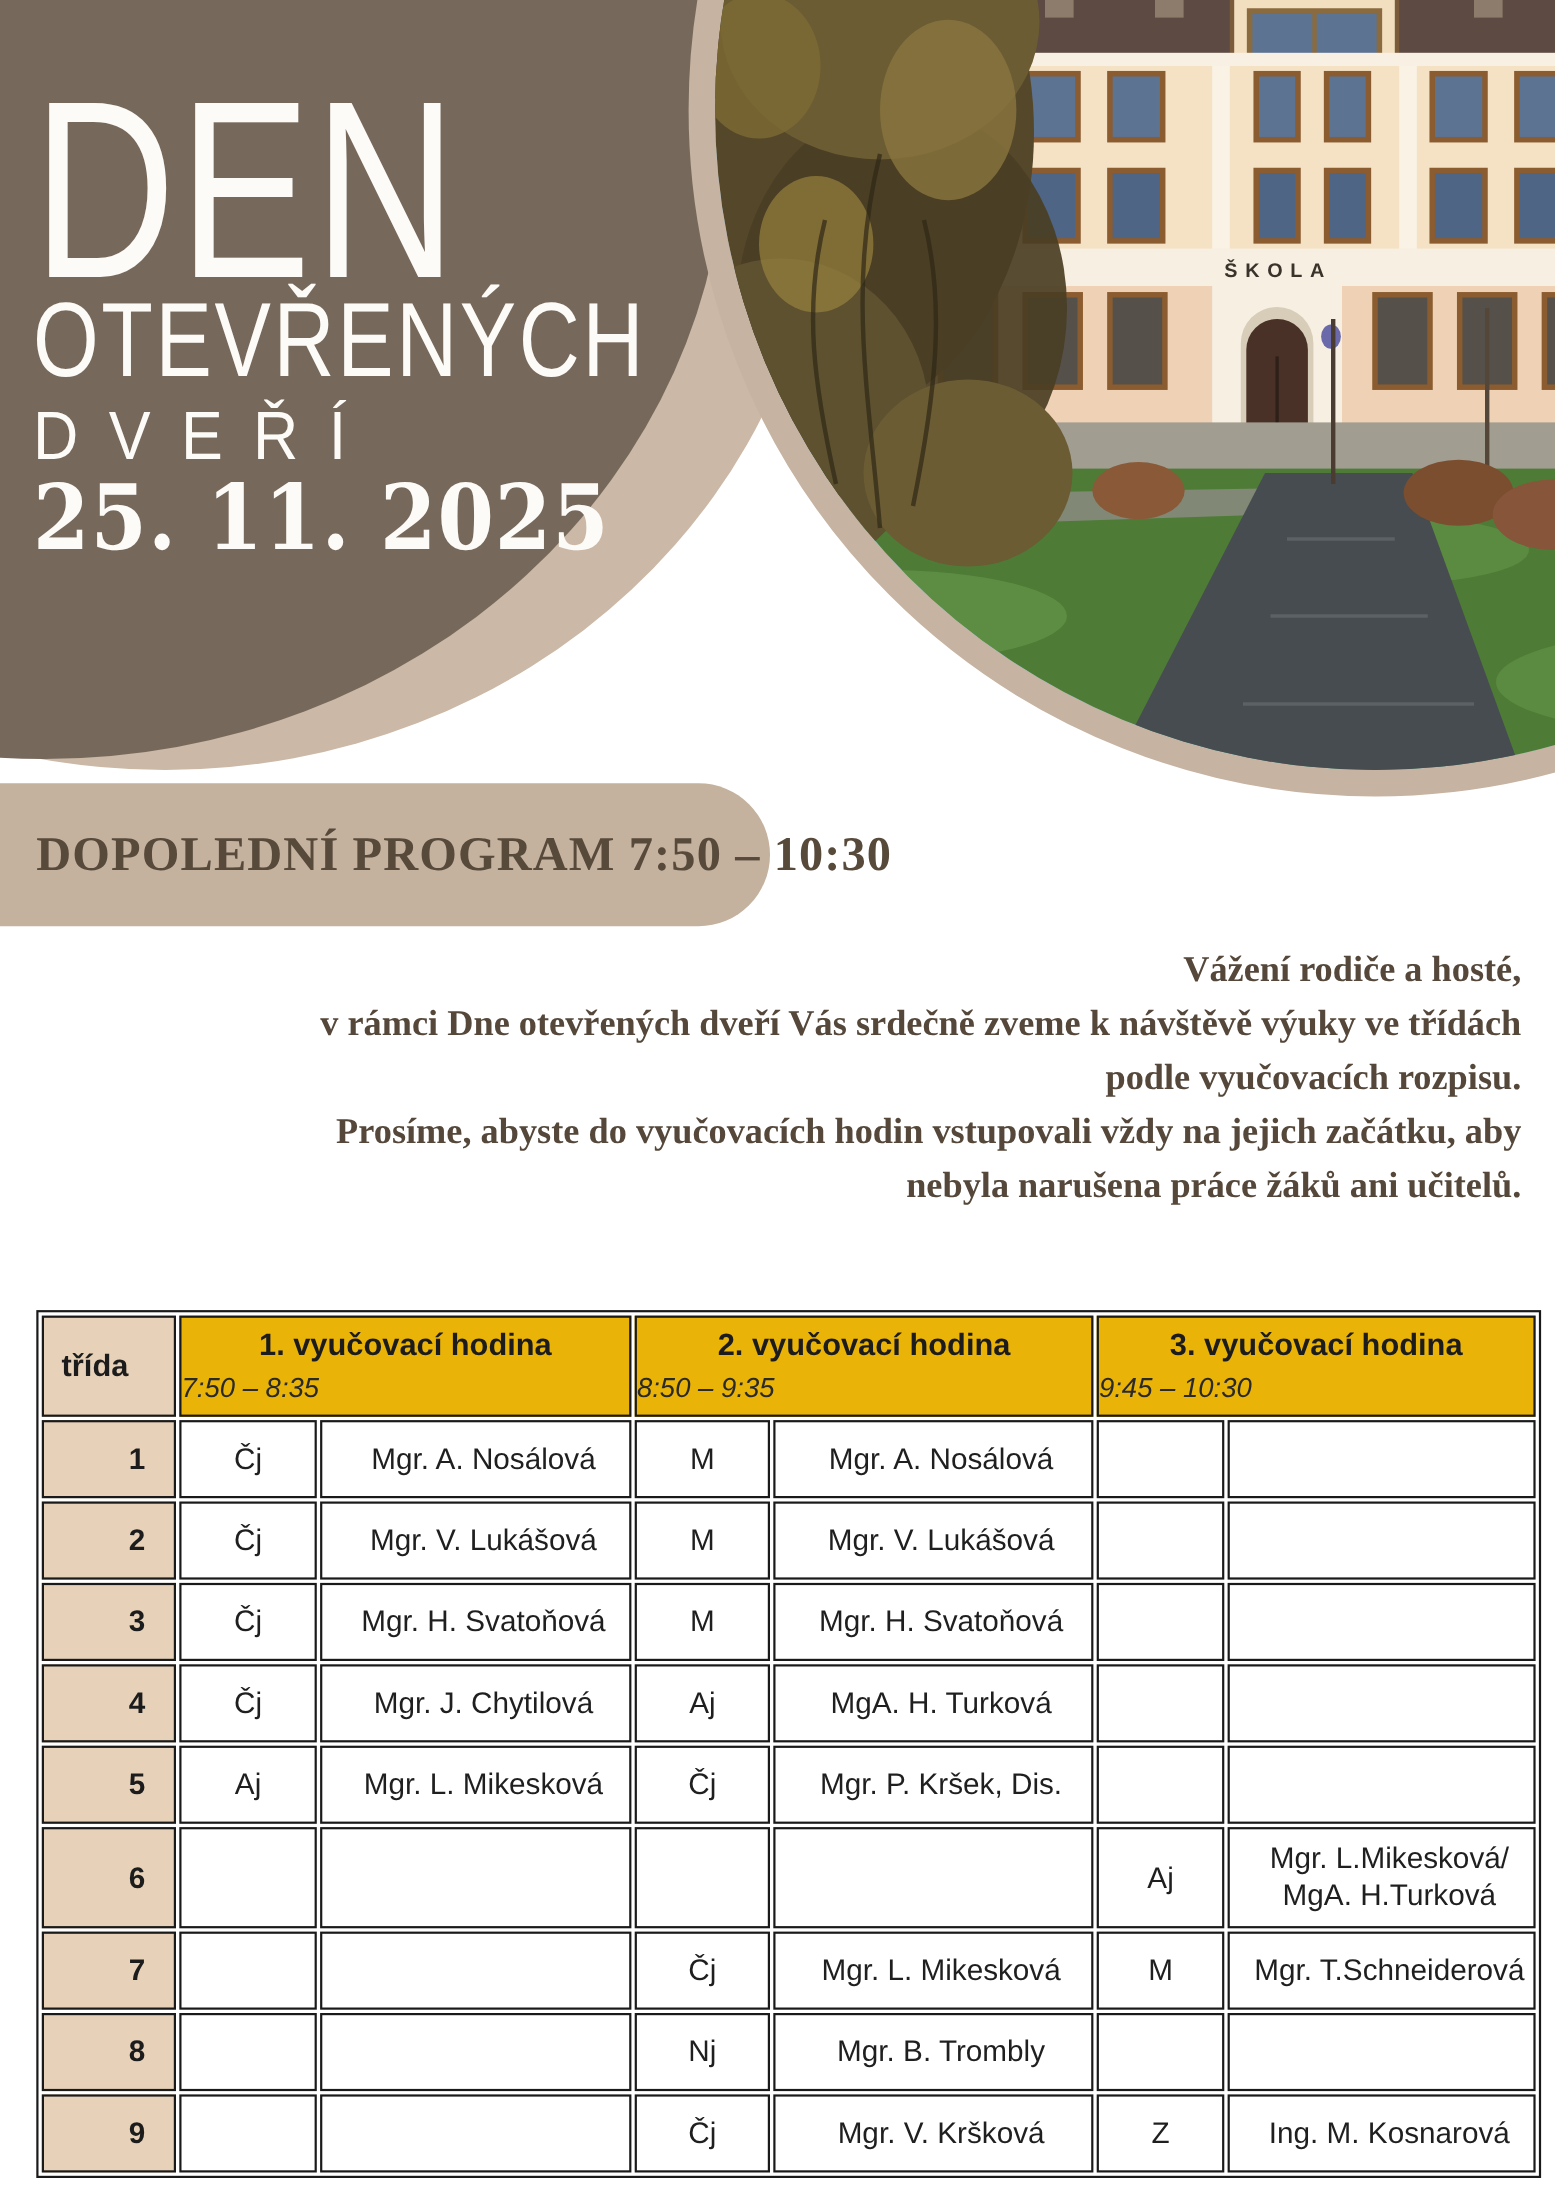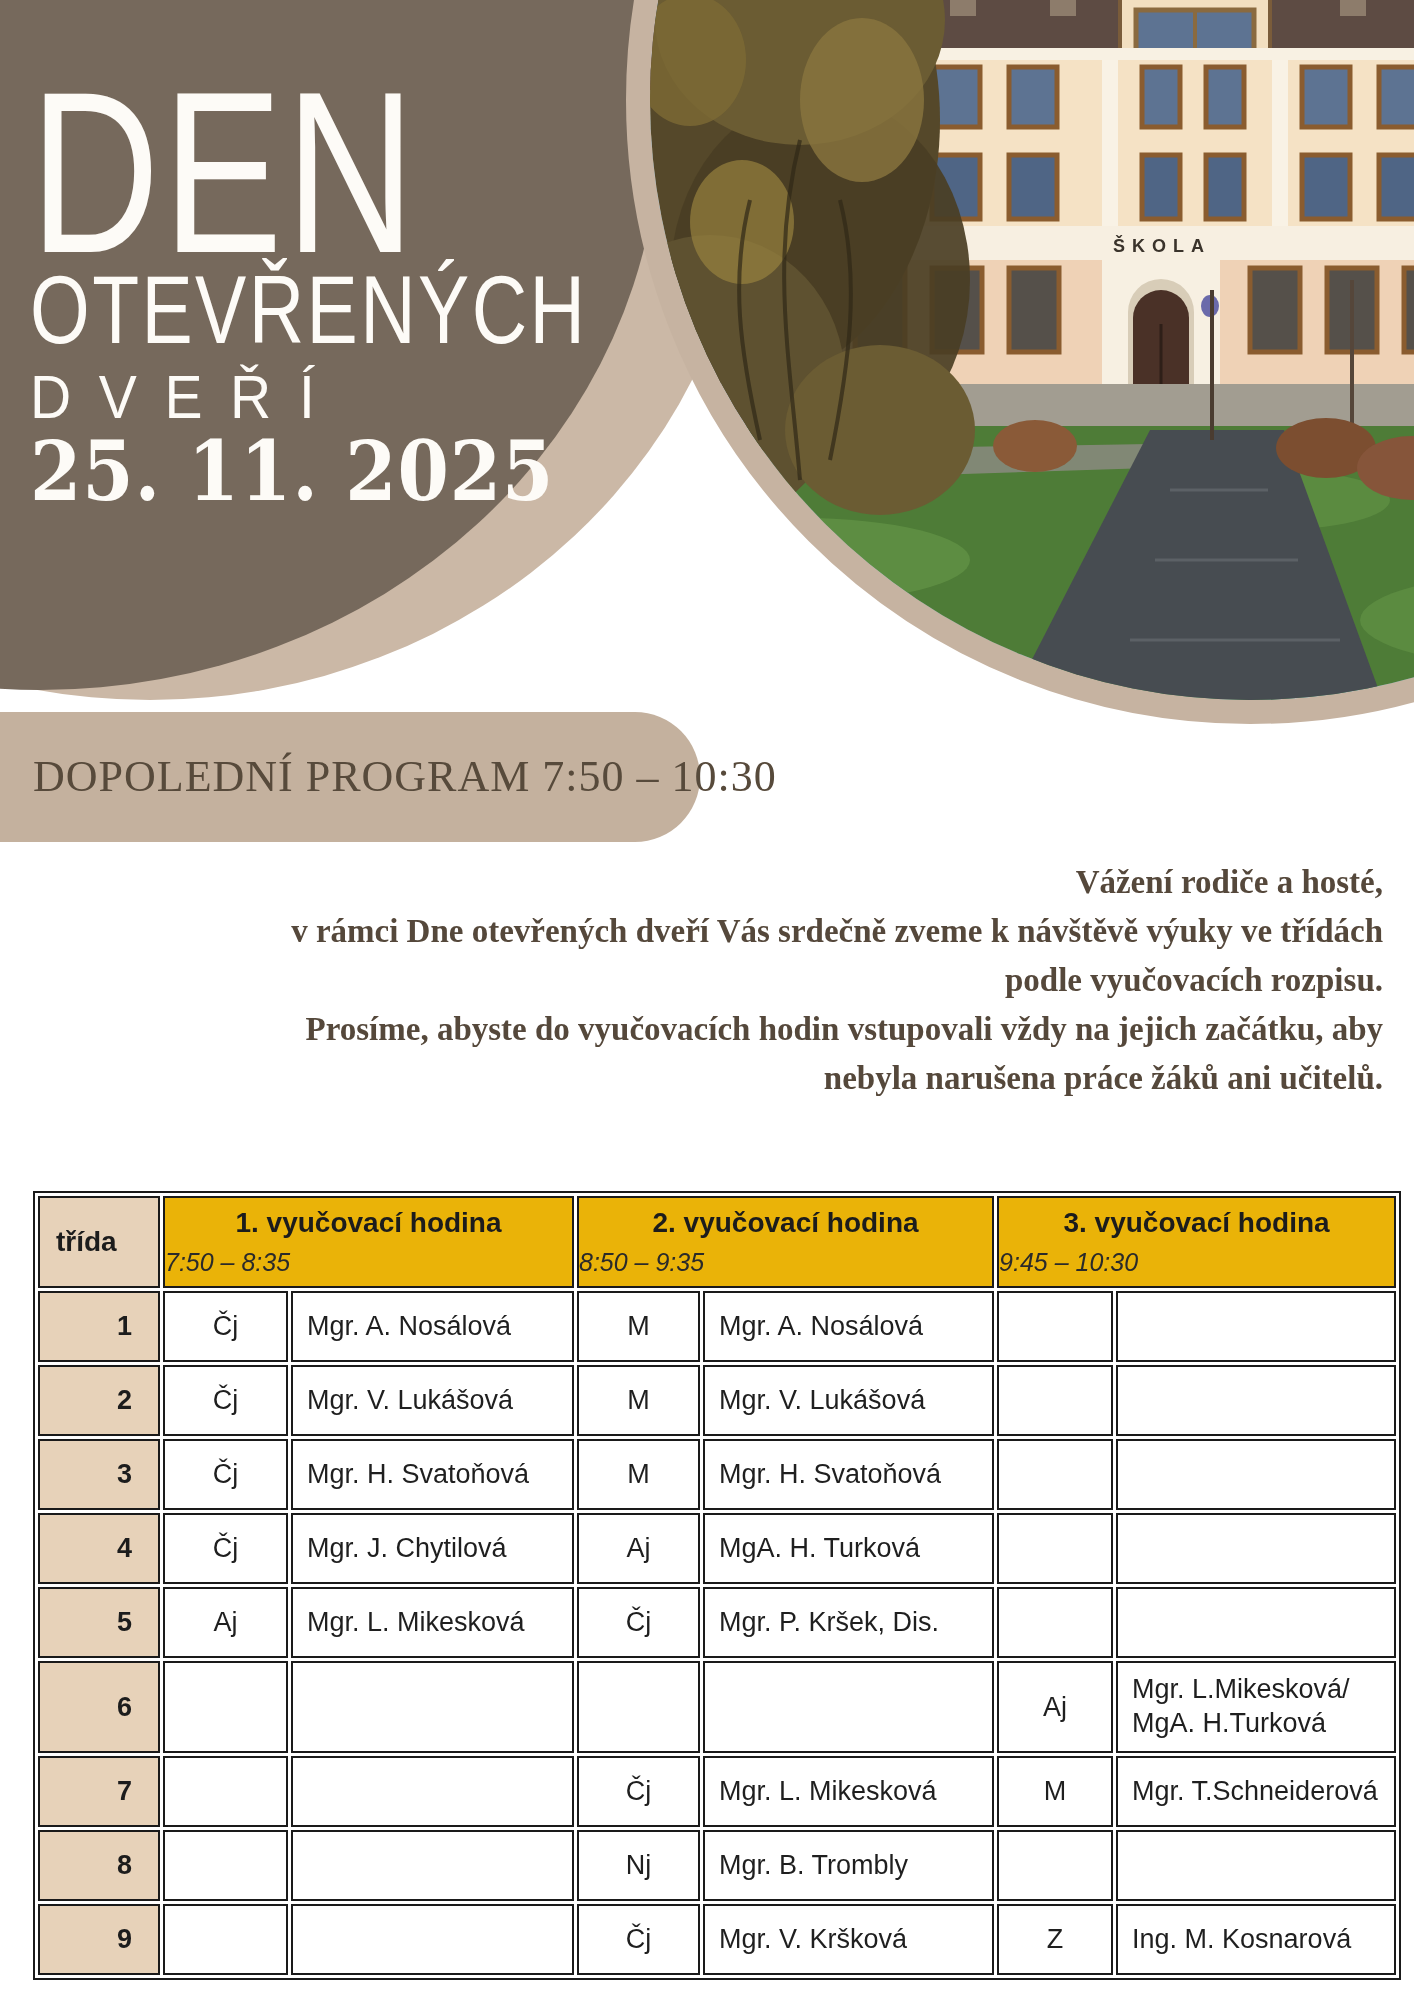--- a/index.html
+++ b/index.html
@@ -46,21 +46,21 @@
     transform:scaleX(0.90); transform-origin:left top;
   }
 
   
   .program-bar {
     position:absolute; left:0; top:712px; width:700px; height:130px;
     background:#c4b19e; border-radius:0 65px 65px 0; z-index:4;
   }
   .program-heading {
     position:absolute; left:33px; top:0; height:130px; line-height:130px;
-    font-family:"Liberation Serif", serif; font-weight:400;
+    font-family:"Liberation Serif", serif; font-weight:700;
     font-size:44px; color:#574a3b; letter-spacing:1px; white-space:nowrap;
   }
 
   
   .intro {
     position:absolute; left:33px; top:858px; width:1350px; z-index:4;
     font-family:"Liberation Serif", serif; font-weight:700;
     font-size:33px; line-height:49px; color:#55483b;text-align:right;
   }
   .intro div { white-space:pre-wrap; }
@@ -80,21 +80,21 @@
   }
   th.h-lesson { background:#eab308; vertical-align:middle; height:92px; }
   .h-title { font-size:28px; font-weight:700; color:#1c1c1c; text-align:center; }
   .h-time  { font-size:25px; font-style:italic; font-weight:400; color:#2a2a2a; text-align:left; margin-top:9px; }
   td.c-num {
     background:#e7d2b9; text-align:right; padding-right:26px;
     font-size:27px; font-weight:700; color:#1c1c1c; vertical-align:middle;
   }
   td.c-sub { text-align:center; font-size:27px; color:#1f1f1f; vertical-align:middle; }
   td.c-tea {
-    text-align:left; padding-left:14px; font-size:27px; color:#1f1f1f;
+    text-align:center; padding-left:14px; font-size:27px; color:#1f1f1f;
     vertical-align:middle; white-space:pre-line; line-height:1.25;
   }
   tr.r { height:71px; }
   tr.r-tall { height:92px; }
 </style>
 </head>
 <body>
 
 <div class="page">
 

